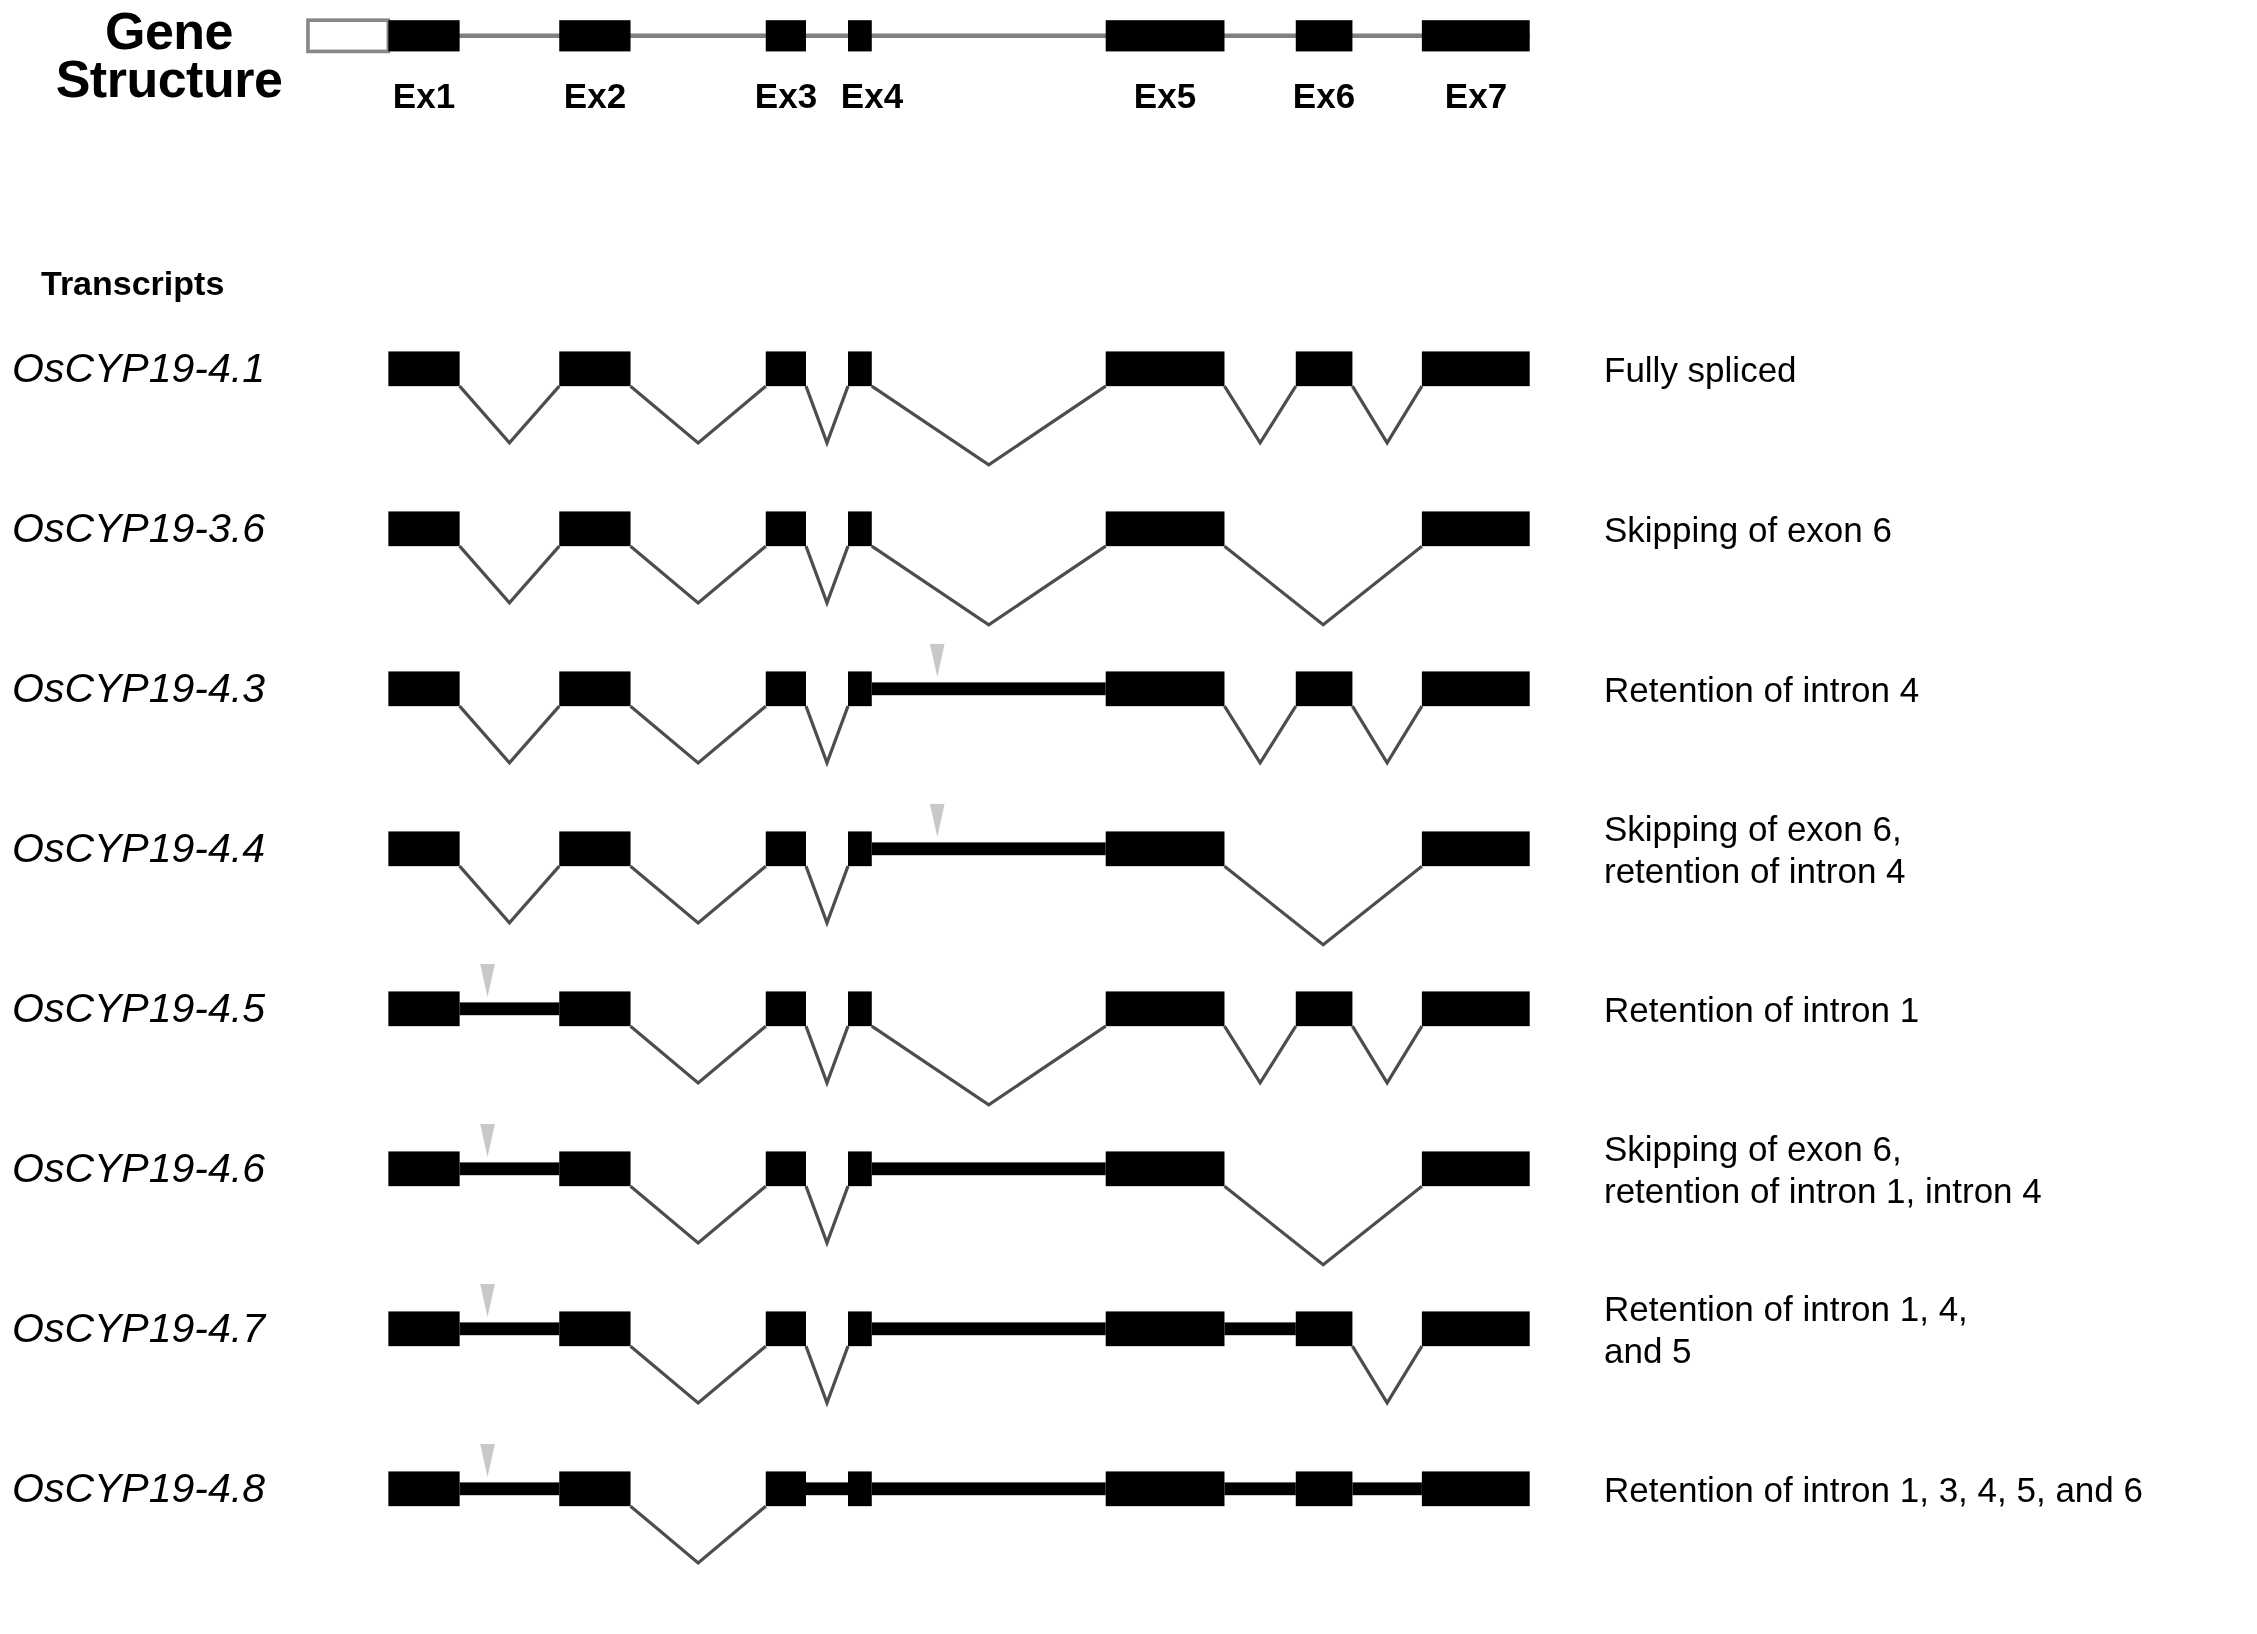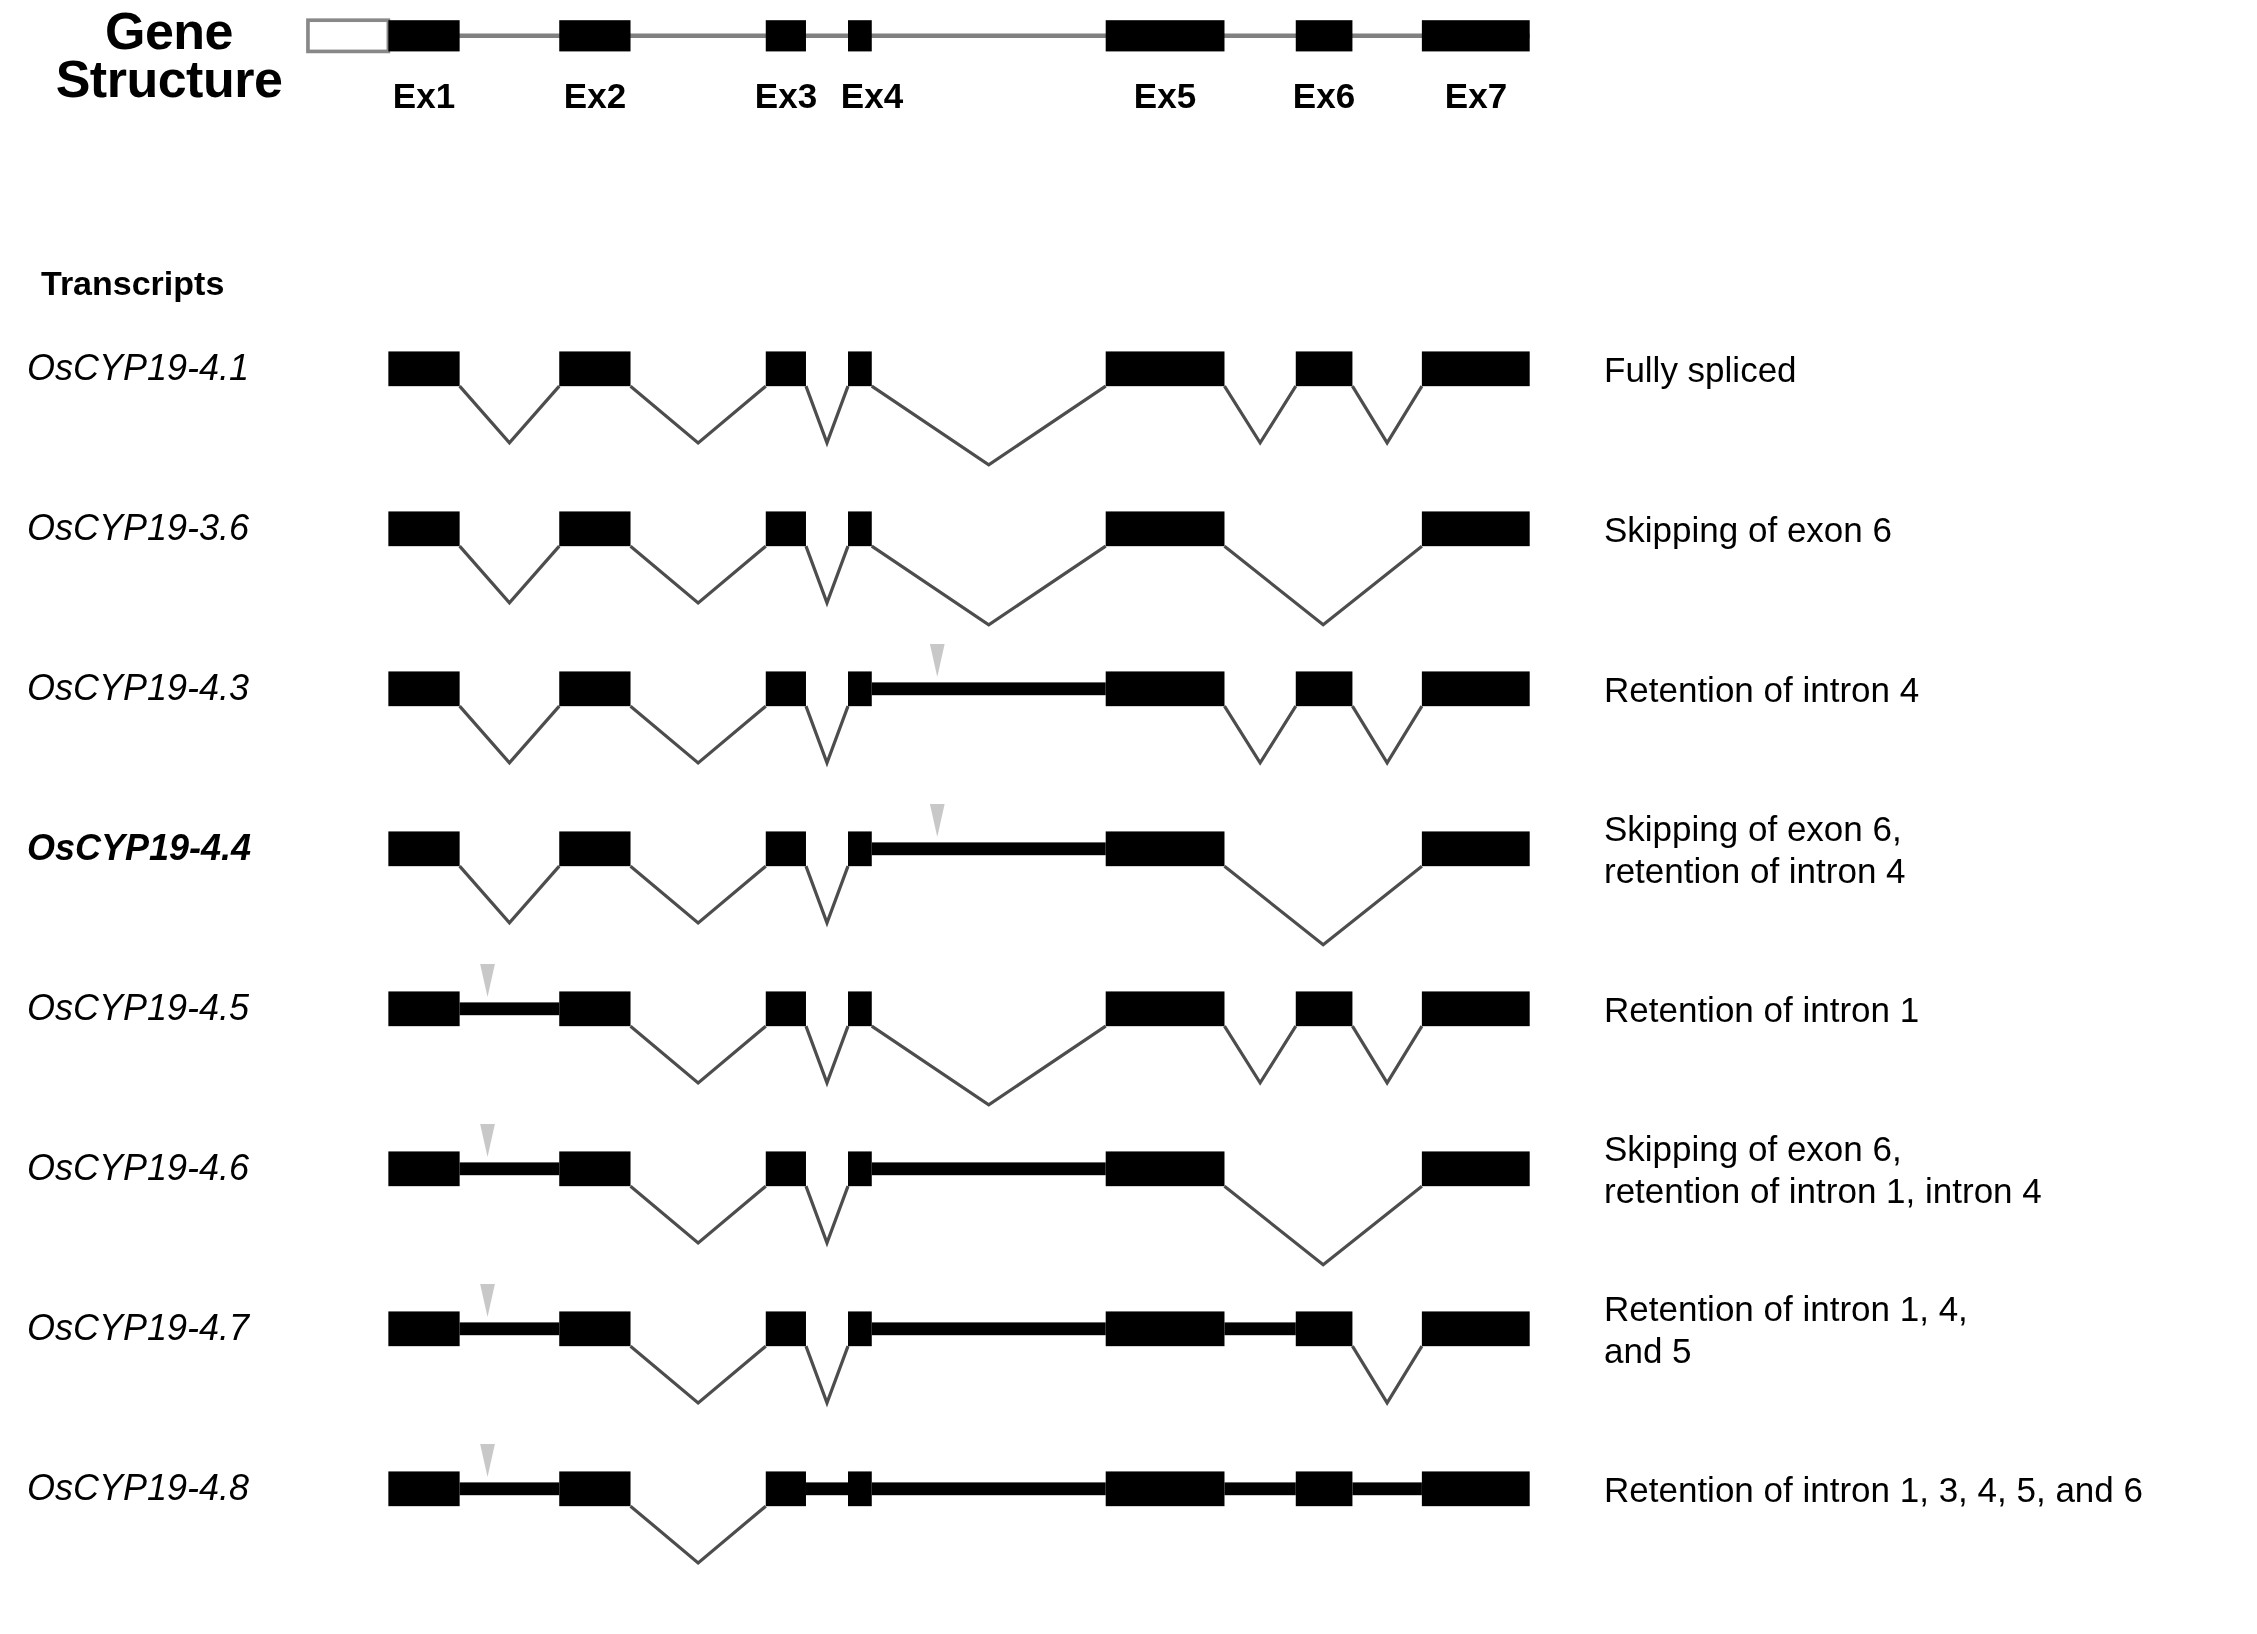--- a/index.html
+++ b/index.html
@@ -68,25 +68,25 @@
 
   .transcript-row {
     position: absolute;
     left: 0;
     width: 2258px;
     height: 160px;
   }
 
   .transcript-name {
     position: absolute;
-    left: 27px;
+    left: 12px;
     width: 356px;
     text-align: left;
     font-style: italic;
-    font-size: 36px;
+    font-size: 41px;
     line-height: 46px;
     white-space: nowrap;
   }
 
   .transcript-desc {
     position: absolute;
     left: 1604px;
     width: 640px;
     font-size: 35px;
     line-height: 42px;
@@ -193,21 +193,21 @@
         <rect x="1210" y="30" width="130" height="38" fill="#000000"></rect>
         <rect x="1418" y="30" width="62" height="38" fill="#000000"></rect>
         <rect x="1556" y="30" width="118" height="38" fill="#000000"></rect>
         <polygon points="1012.6800000000001,-22 1038.68,-22 1025.68,36" fill="#c8c8c8"></polygon>
       </svg>
       <div class="transcript-desc" style="top: 25px;">
         <span class="desc-line">Retention of intron 4</span>
       </div>
     </div>
     <div class="transcript-row" style="top: 804px;">
-      <div class="transcript-name" style="top: 21px; font-weight: bold;">OsCYP19-4.4</div>
+      <div class="transcript-name" style="top: 21px;">OsCYP19-4.4</div>
       <svg class="transcript-svg" viewBox="0 0 2471 175" preserveAspectRatio="none">
         <polyline points="503,68 557.5,130 612,68" fill="none" stroke="#4d4d4d" stroke-width="3.5"></polyline>
         <polyline points="690,68 764,130 838,68" fill="none" stroke="#4d4d4d" stroke-width="3.5"></polyline>
         <polyline points="882,68 905,130 928,68" fill="none" stroke="#4d4d4d" stroke-width="3.5"></polyline>
         <rect x="954" y="42" width="256" height="14" fill="#000000"></rect>
         <polyline points="1340,68 1448,154 1556,68" fill="none" stroke="#4d4d4d" stroke-width="3.5"></polyline>
         <rect x="425" y="30" width="78" height="38" fill="#000000"></rect>
         <rect x="612" y="30" width="78" height="38" fill="#000000"></rect>
         <rect x="838" y="30" width="44" height="38" fill="#000000"></rect>
         <rect x="928" y="30" width="26" height="38" fill="#000000"></rect>

